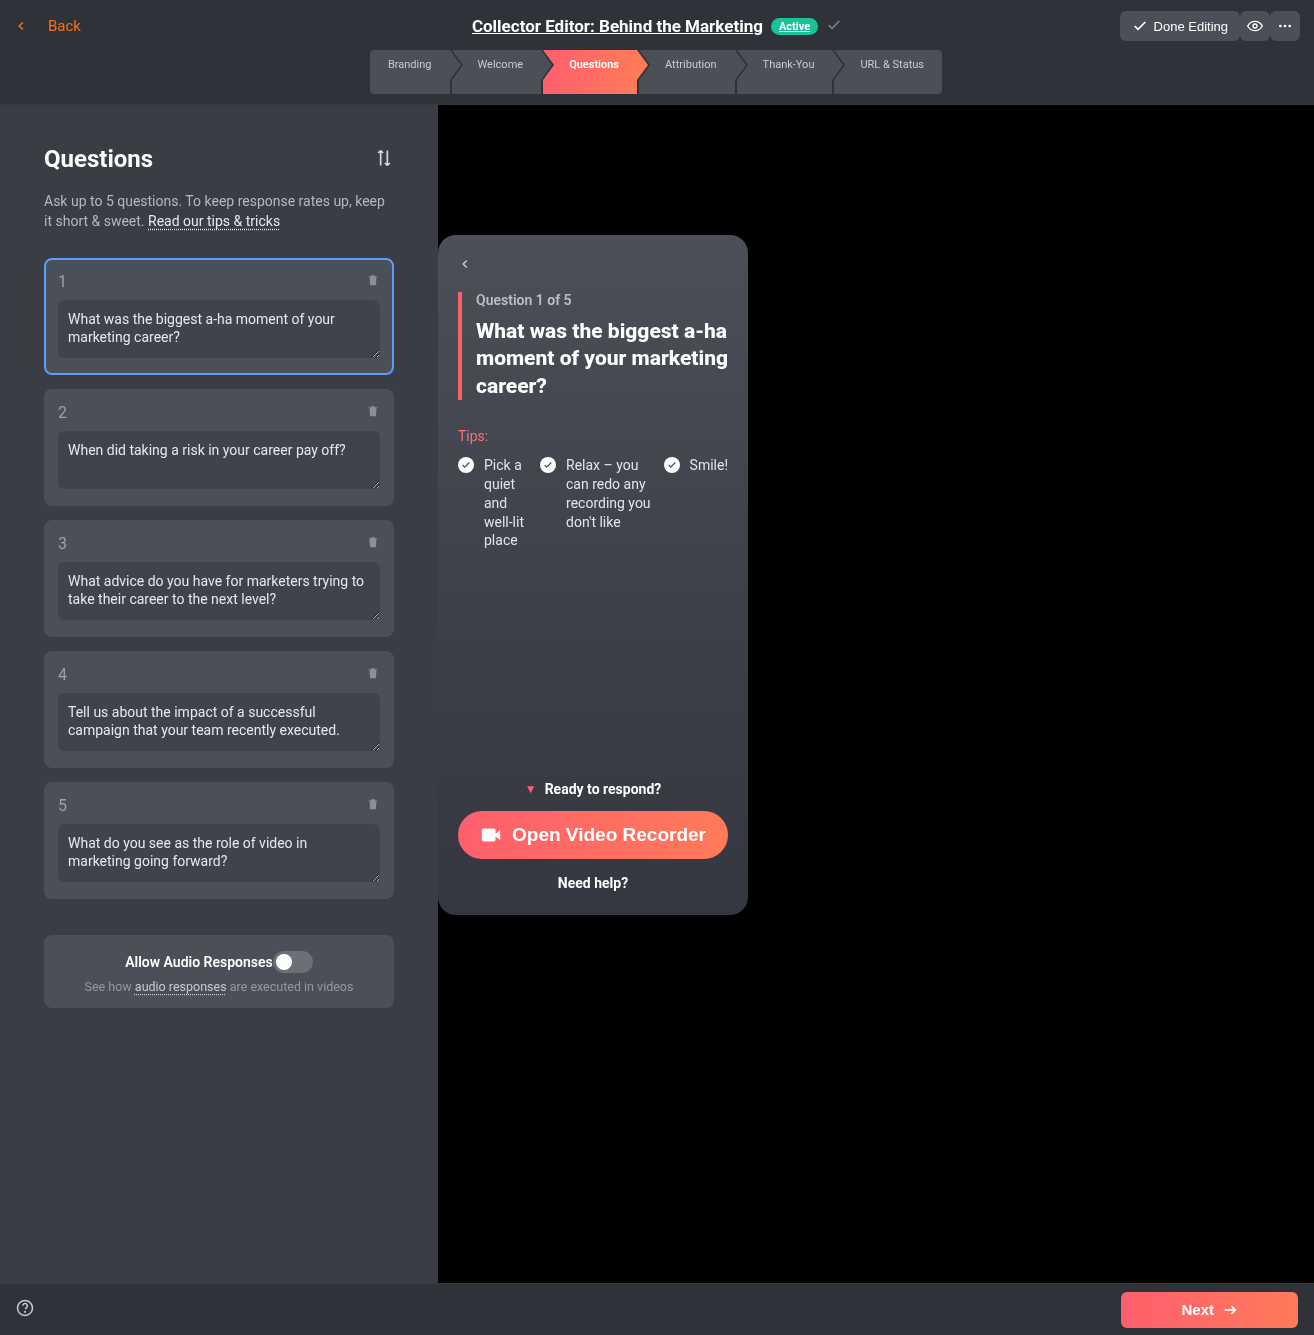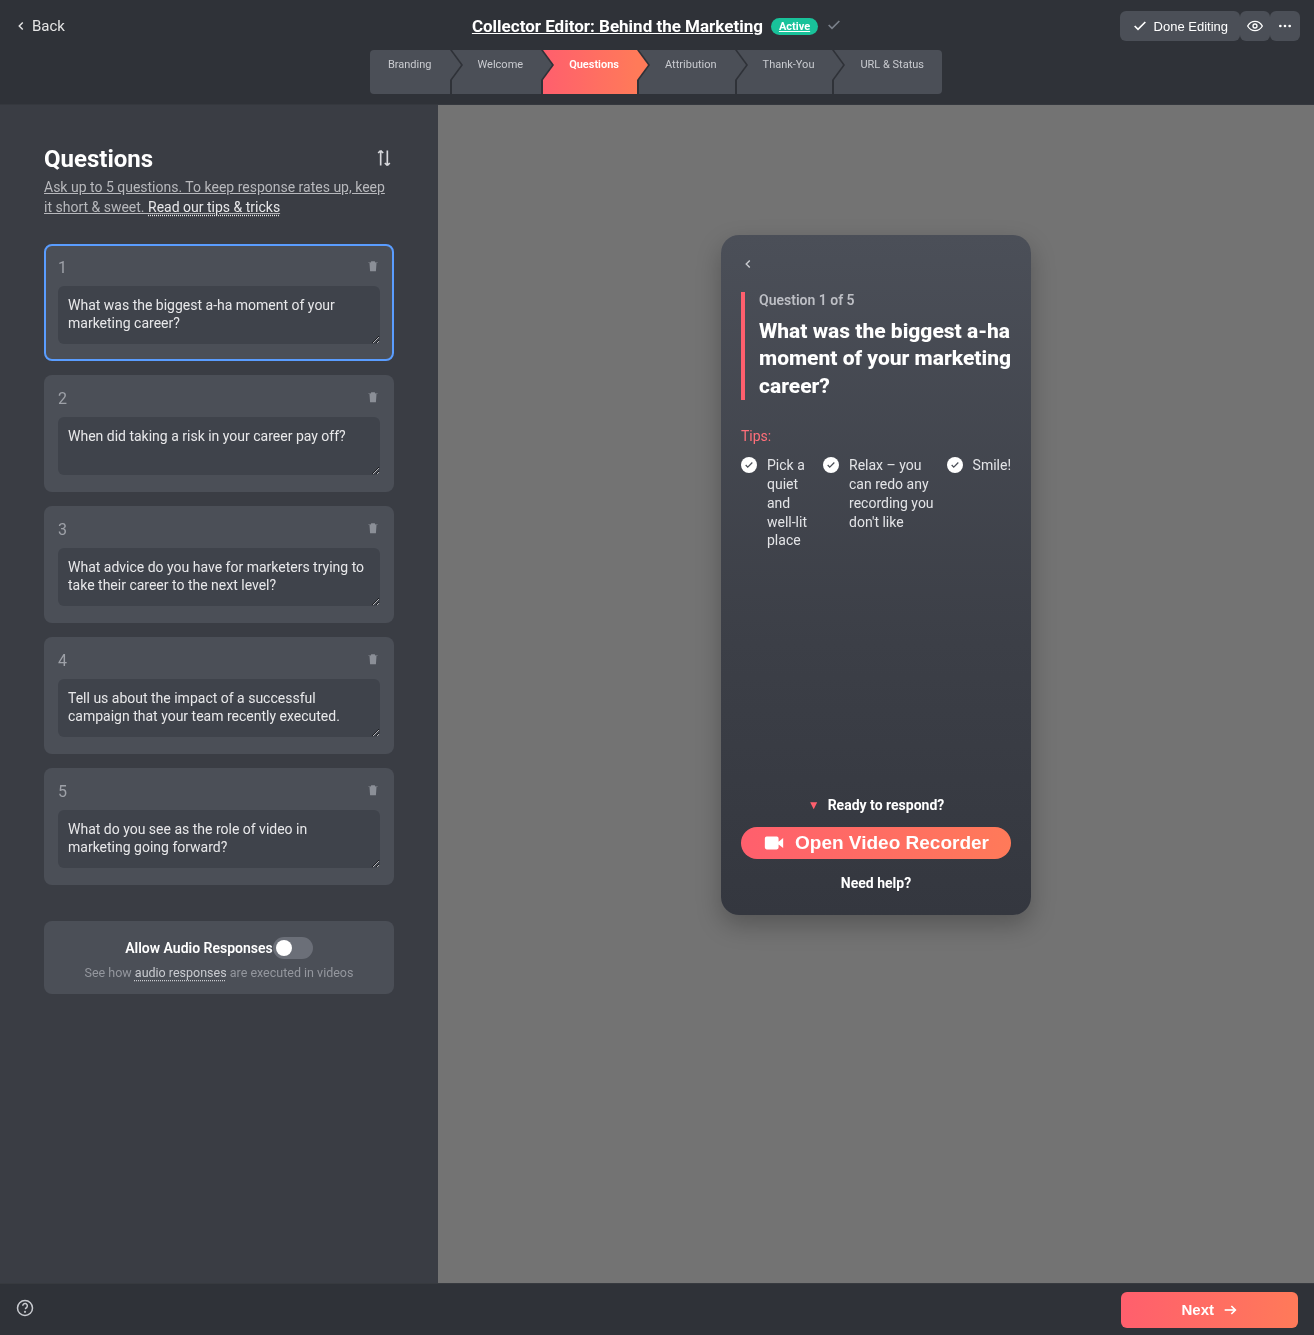--- a/index.html
+++ b/index.html
@@ -17,22 +17,22 @@
   .topbar {
     background: #2f3238;
     border-bottom: 1px solid rgba(255,255,255,0.03);
     padding: 6px 14px 0 14px;
   }
   .toprow {
     display: flex; align-items: center; height: 40px;
     position: relative;
   }
   .back-btn {
-    display: inline-flex; align-items: center; gap: 4px;
-    color: #e5e5e5; cursor: pointer; font-size: 15px;
+    display: inline-flex; align-items: center; gap: 20px;
+    color: #f97316; cursor: pointer; font-size: 15px;
   }
   .back-btn svg, .preview-back svg { width: 14px; height: 14px; }
   .title-wrap {
     position: absolute; left:0; right:0;
     display: flex; justify-content: center; align-items: center; gap: 8px;
     pointer-events: none;
   }
   .title-wrap > * { pointer-events: auto; text-decoration: underline; }
   .title-text { font-weight: 700; font-size: 17px; color: #fff; }
   .badge {
@@ -82,21 +82,21 @@
 
   
   .panel {
     width: 438px; background: #3a3d44; padding: 40px 44px 20px 44px;
     overflow-y: auto;
   }
   .panel-head { display:flex; align-items:center; justify-content:space-between; }
   .panel-title { font-size: 24px; font-weight: 700; color:#fff;}
   .reorder-btn { background:none; border:none; color:#d7d8dc; cursor:pointer; }
   .reorder-btn svg{width:20px;height:20px;}
-  .panel-help { color:#b7b8bc; font-size:14px; margin-top:4px; line-height:1.45;text-decoration:underline;}
+  .panel-help { color:#b7b8bc; font-size:14px; margin-top:18px; line-height:1.45;}
   .panel-help a { color:#e8e8ea; text-decoration: underline dotted; text-underline-offset:3px; cursor:pointer;}
 
   .qlist { margin-top: 26px; display:flex; flex-direction:column; gap:14px;}
   .qcard {
     background:#4b4f57; border-radius:8px; padding:10px 12px 12px 12px;
     border: 2px solid transparent;
   }
   .qcard.selected { border-color:#5a9dff; }
   .qcard-head { display:flex; align-items:center; justify-content:space-between; height:24px;}
   .qnum { color:#9ea1a8; font-size:16px;}
@@ -119,21 +119,21 @@
   }
   .toggle::after{
     content:""; position:absolute; left:3px; top:3px; width:16px; height:16px;
     background:#fff; border-radius:50%;
   }
   .audio-sub{ color:#94979e; font-size:12.5px;}
   .audio-sub a{ color:#c9cbd0; text-decoration:underline dotted; text-underline-offset:3px; cursor:pointer;}
 
   
   .preview-area{
-    flex:1; background:#737373; display:flex; align-items:flex-start; justify-content:center;
+    flex:1; background:#000000; display:flex; align-items:flex-start; 
     overflow:auto; padding-top:130px;
   }
   .phone{
     width:310px; min-height:680px; border-radius:18px; padding:22px 20px 24px 20px;
     background: linear-gradient(180deg,#4b4f58 0%, #3c3f47 60%, #34373f 100%);
     display:flex; flex-direction:column;
     box-shadow: 0 10px 24px rgba(0,0,0,0.25);
   }
   .preview-back{ color:#c9cbd0; cursor:pointer; margin-bottom:18px;}
   .q-block{ border-left:4px solid #ff5f6d; padding-left:14px; }
@@ -142,21 +142,21 @@
   .tips-head{ color:#ff6f7a; font-weight:400; font-size:14px; margin-top:28px; margin-bottom:12px;}
   .tips{ list-style:none; display:flex; flex-direction:row; gap:12px;}
   .tips li{ display:flex; gap:10px; color:#e3e4e7; font-size:14px; line-height:1.35;}
   .tick{ flex:0 0 16px; width:16px; height:16px; border-radius:50%; background:#fff; display:flex; align-items:center; justify-content:center; margin-top:1px;}
   .tick svg{width:10px;height:10px; color:#4b4f57;}
   .phone-spacer{flex:1;}
   .ready-row{ color:#fff; font-weight:700; font-size:14px; display:flex; align-items:center; justify-content:center; gap:8px; margin-bottom:14px;}
   .ready-row .tri{ color:#ff5f6d; font-size:12px;}
   .cta{
     background: linear-gradient(90deg,#ff5f6d,#ff7a59); color:#fff; border:none;
-    border-radius:26px; height:32px; width:100%;
+    border-radius:26px; height:48px; width:100%;
     display:flex; align-items:center; justify-content:center; gap:10px;
     font-size:19px; font-weight:700; cursor:pointer;
   }
   .cta svg{width:22px;height:22px;}
   .need-help{ color:#fff; font-weight:700; text-align:center; margin-top:16px; font-size:14px; cursor:pointer;}
 
   
   .footer{
     height:52px; background:#2f3238; border-top:1px solid rgba(255,255,255,0.04);
     display:flex; align-items:center; padding:0 16px;

